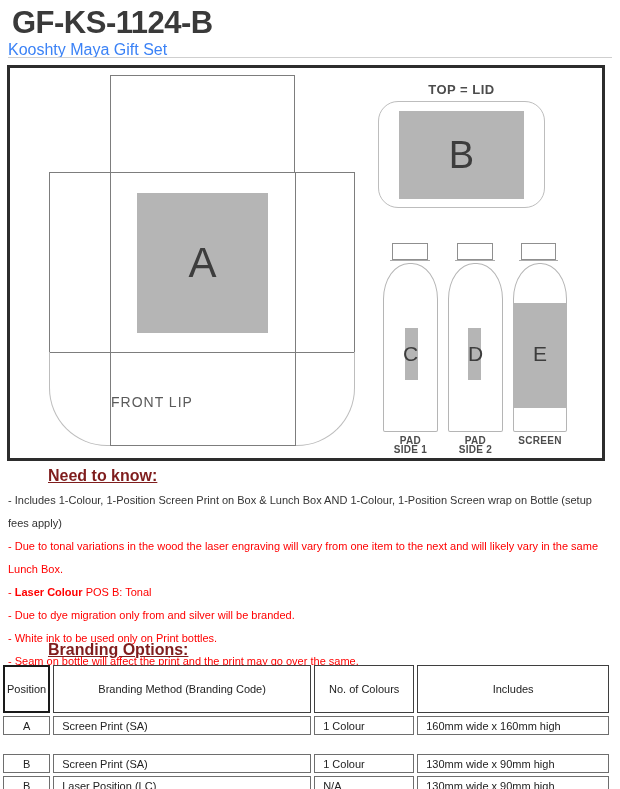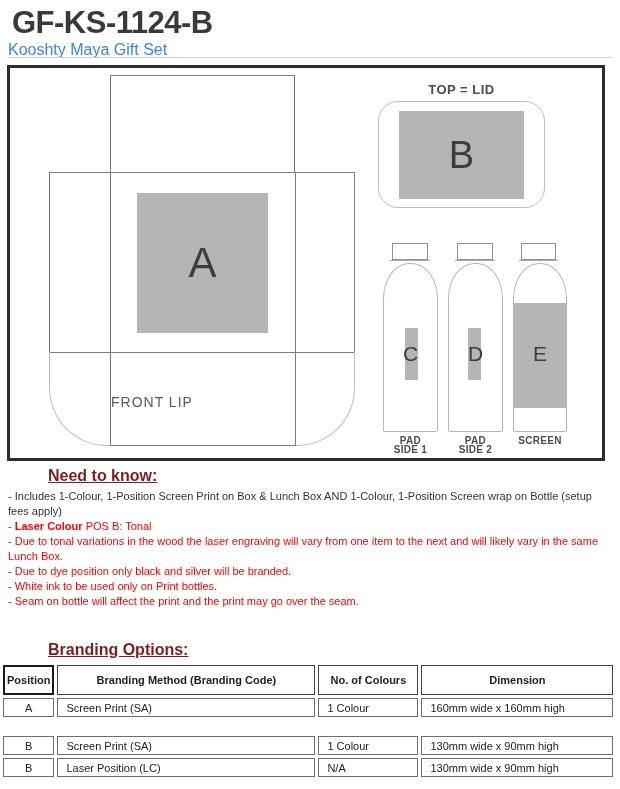--- a/index.html
+++ b/index.html
@@ -88,33 +88,33 @@
   .section-heading {
     position: absolute; left: 8px;
     font-size: 16px; font-weight: bold; color: #7f1d1d;
     text-decoration: underline;
     margin-left: 40px;
   }
   .h-need { top: 467px; }
   .h-branding { top: 641px; }
   .notes {
     position: absolute; left: 8px; top: 489px; width: 606px;
-    font-size: 11px; line-height: 15px; color: #333;
+    font-size: 11px; line-height: 23px; color: #333;
   }
   .note-red { color: #ff0000; }
   
   .branding-table {
     position: absolute; left: 0; top: 662px;
     border-collapse: separate; border-spacing: 3px;
     font-size: 11px; color: #222; table-layout: fixed;
   }
   .branding-table th, .branding-table td { background: #fff; }
   .branding-table th {
-    border: 1px solid #3f3f3f; font-weight: bold; text-align: center;
-    height: 15px; padding: 7px 2px;
+    border: 1px solid #3f3f3f; font-weight: normal; text-align: center;
+    height: 15px; padding: 16px 2px;
   }
   .branding-table th.th-position { border: 2px solid #1a1a1a; }
   .branding-table td {
     border: 1px solid #6e6e6e; height: 19px; padding: 0 8px; text-align: left;
   }
   .branding-table td.cell-position { text-align: center; padding: 0; }
   .branding-table tr.spacer td {
     border: none; height: 13px; padding: 0;
   }
   .col-pos { width: 45px; } .col-method { width: 258px; }
@@ -178,42 +178,42 @@
     <div class="abs bottle-caption caption-e">
       <div>SCREEN</div>
       <div></div>
     </div>
   </div>
 
   <div class="section-heading h-need">Need to know:</div>
 
   <div class="notes">
     <div class="note">- Includes 1-Colour, 1-Position Screen Print on Box &amp; Lunch Box AND 1-Colour, 1-Position Screen wrap on Bottle (setup fees apply)</div>
+    <div class="note note-red">- Due to tonal variations in the wood the laser engraving will vary from one item to the next and will likely vary in the same Lunch Box.</div>
     <div class="note note-red"><span>- </span><b>Laser Colour</b><span> POS B: Tonal</span></div>
-    <div class="note note-red">- Due to tonal variations in the wood the laser engraving will vary from one item to the next and will likely vary in the same Lunch Box.</div>
-    <div class="note note-red">- Due to dye position only black and silver will be branded.</div>
+    <div class="note note-red">- Due to dye migration only from and silver will be branded.</div>
     <div class="note note-red">- White ink to be used only on Print bottles.</div>
-    <div class="note note-red">- Seam on bottle will affect the print and the print may go over the seam.</div>
+    <div class="note note-red">- Seam on bottle will affect the print and the print may go over the same.</div>
   </div>
 
   <div class="section-heading h-branding">Branding Options:</div>
 
   <table class="branding-table">
     <colgroup>
       <col class="col-pos">
         <col class="col-method">
         <col class="col-colours">
         <col class="col-dim">
     </colgroup>
     <tbody>
         <tr>
       <th class="th-position">Position</th>
       <th>Branding Method (Branding Code)</th>
       <th>No. of Colours</th>
-      <th>Dimension</th>
+      <th>Includes</th>
     </tr>
     <tr>
       <td class="cell-position">A</td>
       <td>Screen Print (SA)</td>
       <td>1 Colour</td>
       <td>160mm wide x 160mm high</td>
     </tr>
     <tr class="spacer">
       <td colspan="4"></td>
     </tr>

